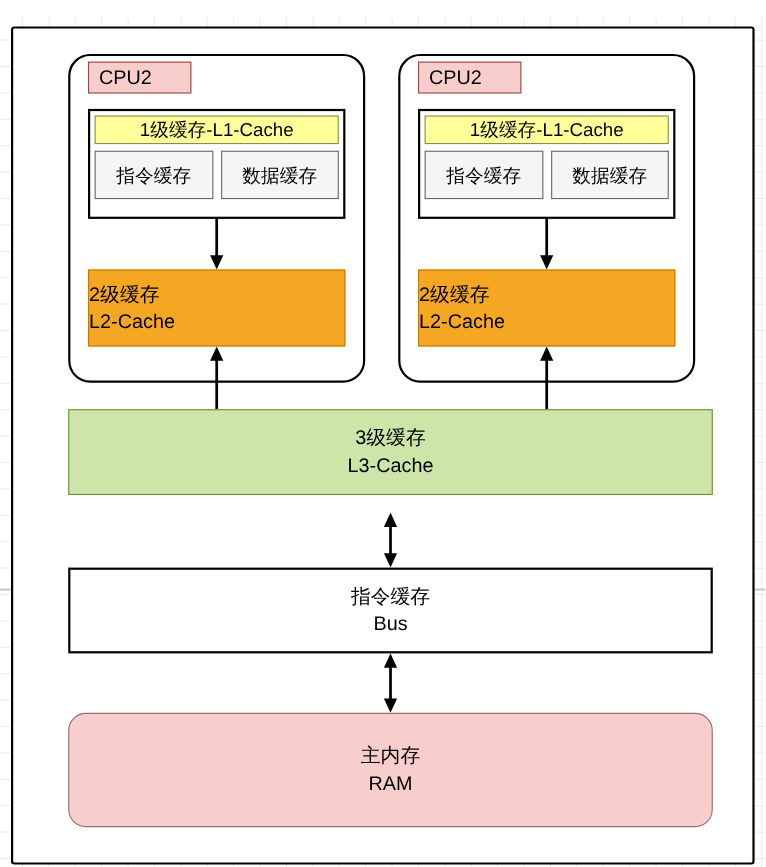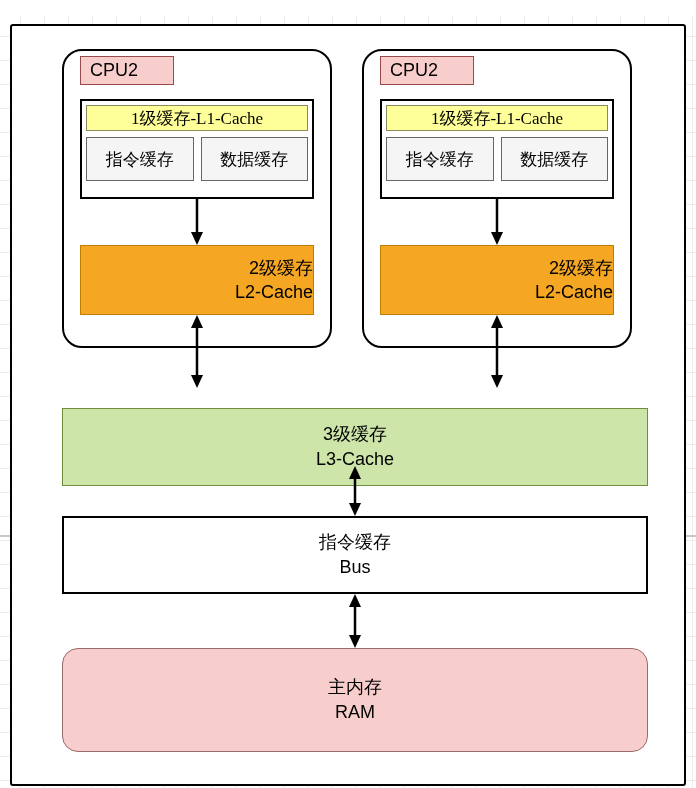--- a/index.html
+++ b/index.html
@@ -36,45 +36,44 @@
   .cpu-label{
     position:absolute;left:16px;top:5px;width:94px;height:29px;
     background:#F8CECC;border:1.5px solid #9a4a48;
     display:flex;align-items:center;padding-left:9px;box-sizing:border-box;
     font-size:18px;
   }
   .l1-box{
     position:absolute;left:16px;top:48px;width:234px;height:100px;
     background:#fff;border:2px solid #000;box-sizing:border-box;
     padding:4px;
-    font-family:Liberation Serif, serif;
   }
   .l1-title{
     height:26px;background:#FFFF99;border:1px solid #8a8a5a;
     display:flex;align-items:center;justify-content:center;
     font-size:17px;box-sizing:border-box;
   }
   .l1-row{display:flex;gap:7px;margin-top:6px;border-radius:12px;}
   .cache-sub{
     flex:1;height:44px;background:#F5F5F5;border:1px solid #666;
     display:flex;align-items:center;justify-content:center;
     font-size:17px;box-sizing:border-box;
   }
   .l2-box{
     position:absolute;left:16px;top:194px;width:234px;height:70px;
     background:#F5A623;border:1px solid #c07d00;box-sizing:border-box;
-    display:flex;flex-direction:column;align-items:flex-end;justify-content:center;
+    display:flex;flex-direction:column;align-items:flex-start;justify-content:center;
     font-size:18px;line-height:24px;
   }
   .wide-box{
     position:absolute;left:62px;width:586px;box-sizing:border-box;
     display:flex;flex-direction:column;align-items:center;justify-content:center;
     font-size:18px;line-height:25px;
   }
-  .l3-bar{top:392px;height:78px;background:#CDE5A9;border:1.5px solid #6f8f3f;}
+  .l3-bar{top:356px;height:78px;background:#CDE5A9;border:1.5px solid #6f8f3f;}
   .bus-box{top:500px;height:78px;background:#fff;border:2px solid #000;}
   .ram-box{top:632px;height:104px;background:#F8CECC;border:1.5px solid #9a6b6b;border-radius:16px;}
   .arrow{position:absolute;}
   svg{display:block;}
 </style>
 </head>
 <body>
 
 <div class="page">
 

